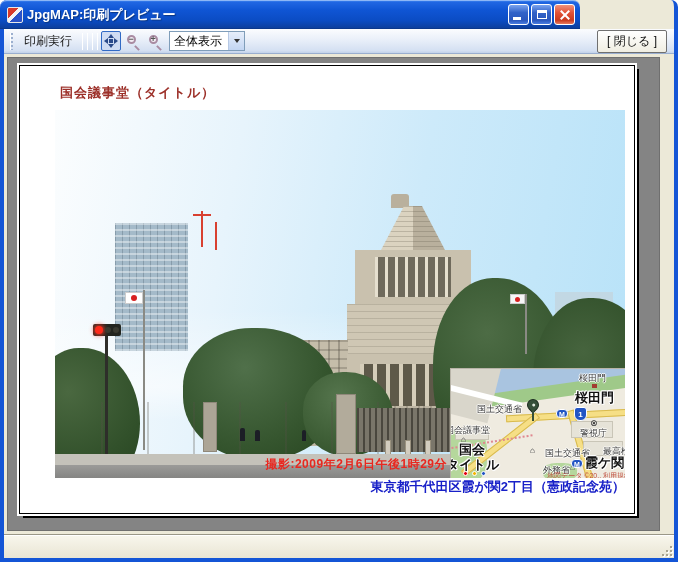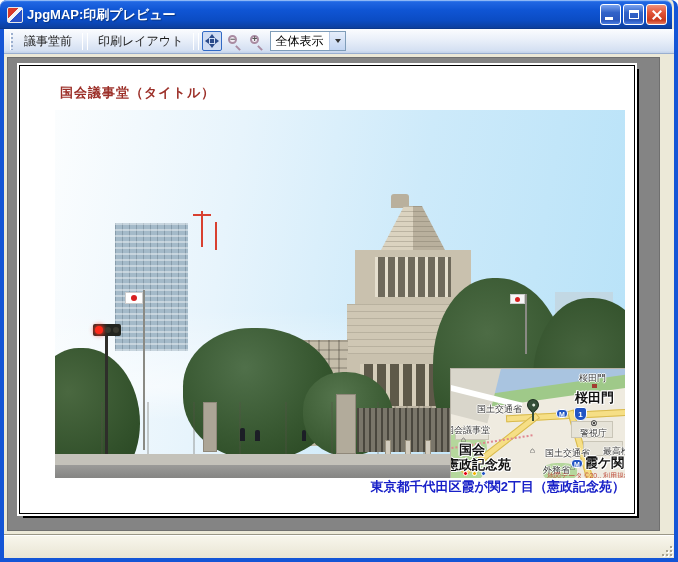--- a/index.html
+++ b/index.html
@@ -6,21 +6,21 @@
   html,body { width:678px; height:562px; overflow:hidden;
     font-family:"Liberation Sans","DejaVu Sans",sans-serif; }
   .abs { position:absolute; }
 
   
   #window { position:relative; width:678px; height:562px;
     border-left:4px solid #1455d6; border-right:4px solid #1455d6; border-bottom:4px solid #1455d6;
     background:#ece9d8; border-radius:7px 7px 0 0; }
 
   
-  .titlebar { position:absolute; left:-4px; top:0; width:672px; height:29px;
+  .titlebar { position:absolute; left:-4px; top:0; width:580px; height:29px;
     background:linear-gradient(180deg,#4a90f4 0%,#2066e2 8%,#0f55d4 35%,#0b4cc4 70%,#0d3f9e 96%,#09327e 100%);
     border-radius:7px 7px 0 0; display:flex; align-items:center; padding:0 5px;
     box-shadow:inset 0 1px 0 rgba(255,255,255,.4); }
   .app-icon { width:16px; height:16px; margin:0 4px 0 2px; border:1px solid #e8e8e8; background:
     linear-gradient(135deg,#d83a2a 0%,#d83a2a 38%,#f4f4f4 38%,#f4f4f4 55%,#2a52c8 55%);
     border-radius:2px; flex:0 0 auto; }
   .title-text { color:#fff; font-weight:bold; font-size:13px; text-shadow:1px 1px 1px #0a3580; flex:1 1 auto; }
   .tb-btn { width:21px; height:21px; border:1px solid #fff; border-radius:3px; margin-left:2px;
     position:relative; flex:0 0 auto; }
   .tb-blue { background:linear-gradient(180deg,#7ba4ef 0%,#3162c8 40%,#2a57bd 80%,#4a7de0 100%); }
@@ -204,24 +204,23 @@
     <div class="tb-btn tb-blue">
         <span class="glyph-max"></span>
       </div>
     <div class="tb-btn tb-red">
         <span class="glyph-x"></span>
       </div>
   </div>
 
   <div class="toolbar">
     <div class="tb-grip"></div>
-    <div class="tool-button">議事堂前</div>
+    <div class="tool-button">印刷実行</div>
     <div class="tool-sep"></div>
     <div class="tool-sep"></div>
-    <div class="tool-button">印刷レイアウト</div>
     <div class="tool-sep"></div>
     <div class="tool-sep"></div>
     <div class="icon-button icon-selected">
       <span class="fit-icon">
           <i class="up"></i>
           <i class="dn"></i>
           <i class="lf"></i>
           <i class="rt"></i>
           <span class="c"></span>
         </span>
@@ -235,20 +234,21 @@
     <div class="icon-button">
       <span class="mag">
           <span class="lens">+</span>
           <span class="handle"></span>
         </span>
     </div>
     <div class="combo">
       <span class="combo-value">全体表示</span>
       <span class="combo-arrow"></span>
     </div>
+    <div class="close-button">[ 閉じる ]</div>
   </div>
 
   <div class="client">
     <div class="preview-panel">
       <div class="page">
 
         <div class="caption-title" style="color:#9c2f28;">国会議事堂（タイトル）</div>
 
         <div class="photo">
           <div class="abs haze"></div>
@@ -299,20 +299,21 @@
           <div class="abs bollard" style="left:330px;"></div>
           <div class="abs bollard" style="left:350px;"></div>
           <div class="abs bollard" style="left:370px;"></div>
           <div class="abs bollard" style="left:430px;"></div>
           <div class="abs person" style="left:185px;"></div>
           <div class="abs person" style="left:200px; height:11px; top:320px;"></div>
           <div class="abs person" style="left:247px; width:4px; height:11px; top:320px;"></div>
           <div class="abs sidewalk"></div>
           <div class="abs road"></div>
 
+          <div class="photo-caption" style="color:#e82820;">撮影:2009年2月6日午後1時29分</div>
 
           <div class="map">
             <div class="abs water"></div>
             <div class="abs moat-green"></div>
             <div class="abs land-tl"></div>
             <div class="abs road-white1"></div>
             <div class="abs park-left"></div>
             <div class="abs park-bottom"></div>
             <div class="abs yellow-road yr-a"></div>
             <div class="abs yellow-road yr-b"></div>
@@ -329,21 +330,21 @@
             <div class="gate-icon-sm" style="left:141px; top:15px;"></div>
             <div class="map-label-big" style="left:124px; top:20px;">桜田門</div>
             <div class="metro-badge" style="left:105px; top:40px;">M</div>
             <div class="route-shield" style="left:123px; top:38px;">1</div>
             <div class="map-label" style="left:26px; top:34px;">国土交通省</div>
             <div class="police-sym" style="left:139px; top:49px;">⊗</div>
             <div class="map-label" style="left:129px; top:58px;">警視庁</div>
             <div class="map-label" style="left:-6px; top:55px;">国会議事堂</div>
             <div class="bldg-icon" style="left:10px; top:66px;">⌂</div>
             <div class="map-label-big" style="left:8px; top:72px;">国会</div>
-            <div class="map-label-big" style="left:-5px; top:87px;">憲政記念苑</div>
+            <div class="map-label-big" style="left:-5px; top:87px;">タイトル</div>
             <div class="line-dot" style="left:12px; top:102px; background:#e60012;"></div>
             <div class="line-dot" style="left:21px; top:102px; background:#f2b400;"></div>
             <div class="line-dot" style="left:30px; top:102px; background:#2255c4;"></div>
             <div class="bldg-icon" style="left:79px; top:77px;">⌂</div>
             <div class="map-label" style="left:86px; top:78px;padding-left:8px;">国土交通省</div>
             <div class="map-label" style="left:152px; top:76px;">最高検</div>
             <div class="map-label" style="left:92px; top:95px;">外務省</div>
             <div class="bldg-icon" style="left:119px; top:94px;">⌂</div>
             <div class="metro-badge" style="left:120px; top:90px;">M</div>
             <div class="map-label-big" style="left:134px; top:85px;">霞ケ関</div>

